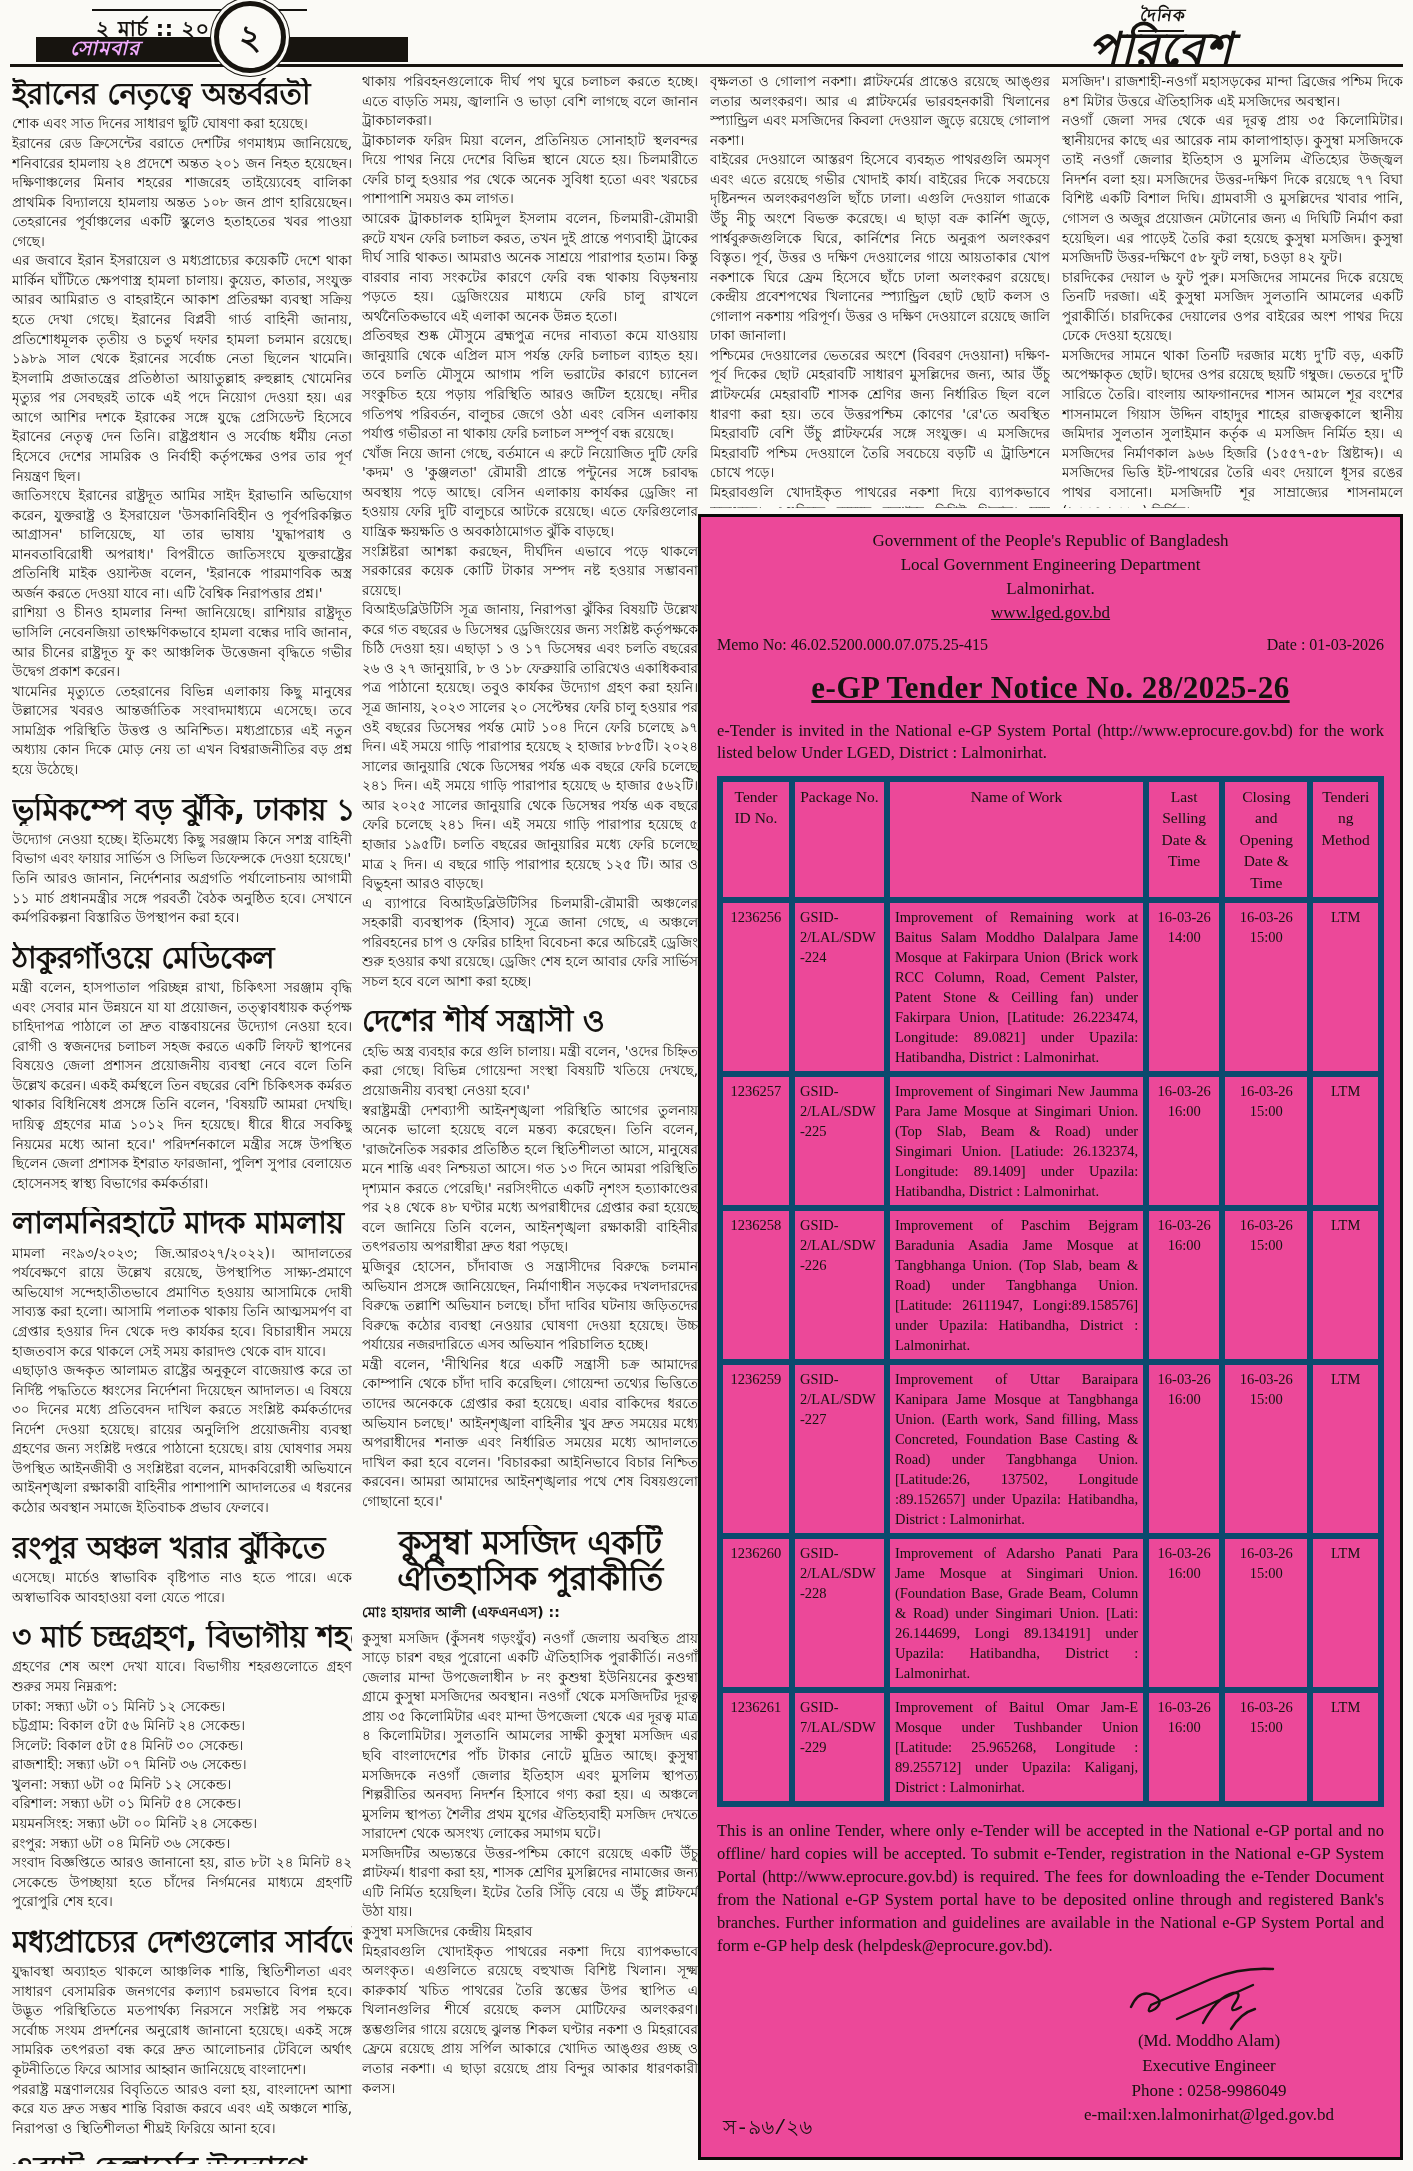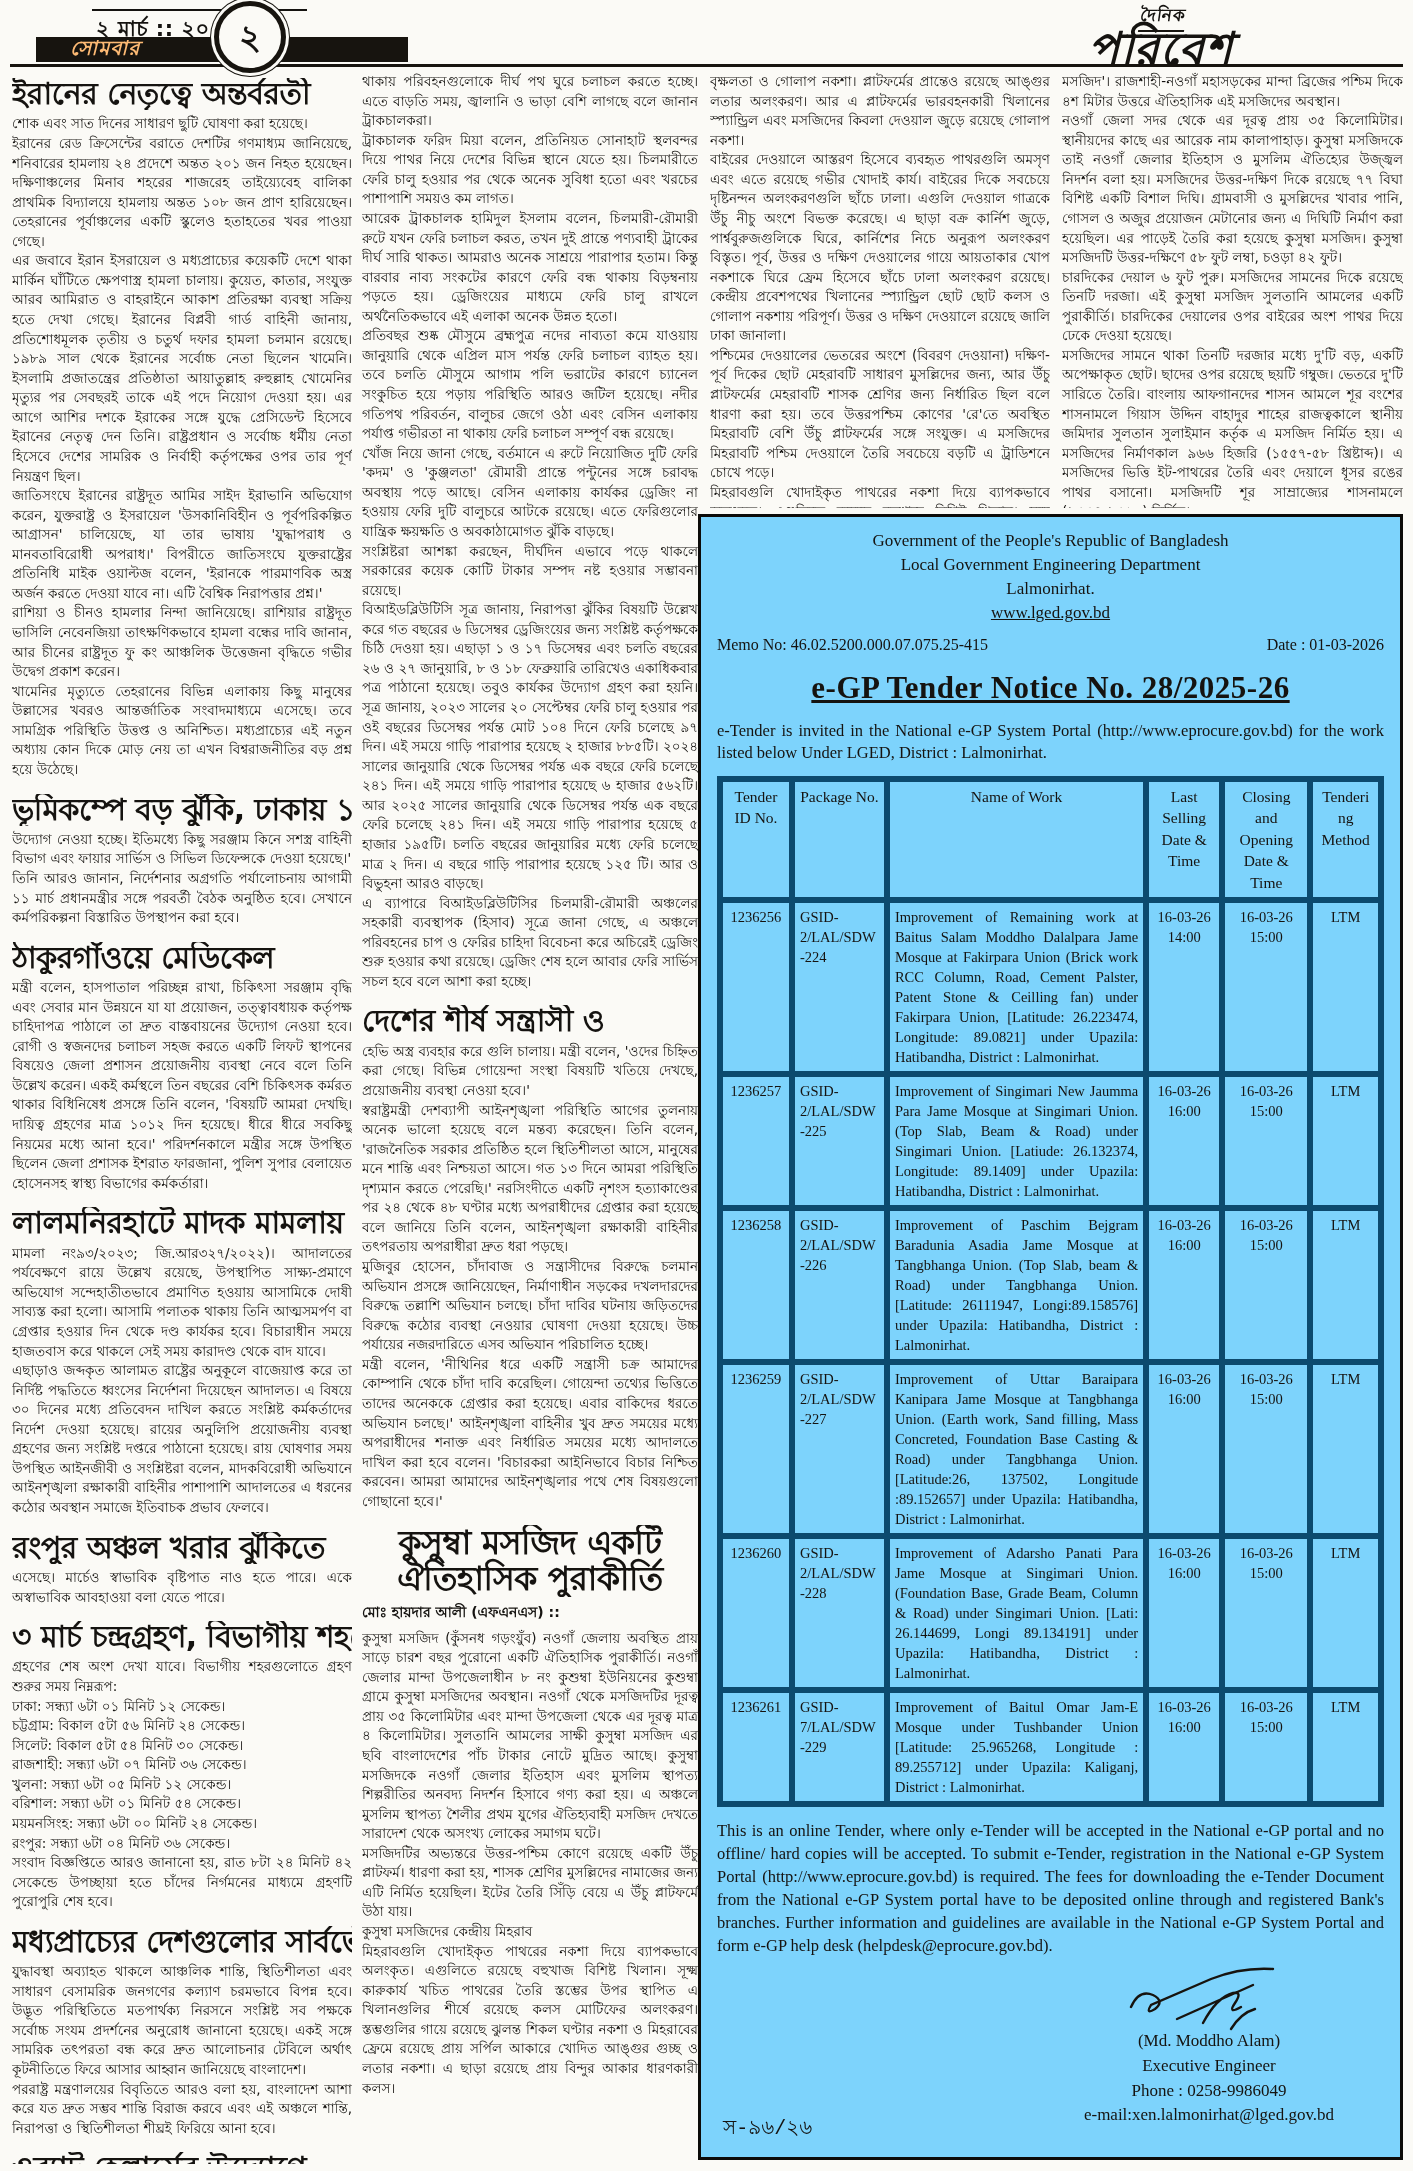--- a/index.html
+++ b/index.html
@@ -6,21 +6,21 @@
   .page{
     position:relative; width:1413px; height:2171px; margin:0 auto;
     background:#fbfaf6; color:#151310; overflow:hidden;
     font-family:"DejaVu Sans", sans-serif;
   }
   
   .hdr-rule-thin{position:absolute; left:92px; top:9px; width:215px; height:2px; background:#151310;}
   .issue-date{position:absolute; left:96px; top:13px; font-size:21px; font-weight:bold; letter-spacing:.5px;}
   .weekday-band{
     position:absolute; left:36px; top:37px; width:372px; height:25px; background:#17140f;
-    color:#fdba74; display:flex; align-items:center; padding-left:34px; box-sizing:border-box;
+    color:#f0abfc; display:flex; align-items:center; padding-left:34px; box-sizing:border-box;
   }
   .weekday-band .wd{font-size:20px; font-style:italic; font-weight:bold; letter-spacing:1px;}
   .page-badge{
     position:absolute; left:214px; top:1px; width:62px; height:62px; border-radius:50%;
     background:#fbfaf6; border:5px solid #17140f; display:flex; align-items:center; justify-content:center;
     box-shadow:0 0 0 3px #fbfaf6, 0 0 0 4px #17140f; z-index:3;
   }
   .page-badge span{font-size:34px; font-weight:bold; line-height:1;}
   .logo{position:absolute; left:1088px; top:2px; width:300px; text-align:left;}
   .logo .pfx{display:inline-block; font-size:17px; font-weight:bold; transform:skewX(-8deg); border-bottom:2px solid #17140f; margin-left:52px; letter-spacing:1px;}
@@ -36,21 +36,21 @@
   .headline{
     font-size:30px; font-weight:bold; line-height:1.08; text-align:left;
     margin:6px 0 4px 0; letter-spacing:-.5px; white-space:nowrap; overflow:hidden;
   }
   .headline.center{text-align:center; white-space:normal; font-size:33px;}
   .byline{font-size:14px; font-weight:bold; margin:2px 0 4px 0; text-align:left;}
   .body-text{font-size:13.5px; line-height:1.45; white-space:pre-line;}
   
   .tender-box{
     position:absolute; left:698px; top:514px; width:705px; height:1646px;
-    border:3px solid #0c0b09; background:#7dd3fc; box-sizing:border-box;
+    border:3px solid #0c0b09; background:#ec4899; box-sizing:border-box;
     padding:12px 16px 10px 16px; overflow:hidden;
     font-family:"Liberation Serif", serif;
   }
   .gov-head{text-align:center; font-size:17px; line-height:1.42;}
   .gov-head .site{text-decoration:underline;}
   .memo-row{display:flex; justify-content:space-between; font-size:16px; margin-top:10px;}
   .notice-title{
     text-align:center; font-size:31px; font-weight:bold; text-decoration:underline;
     margin:16px 0 14px 0; letter-spacing:.5px;
   }

